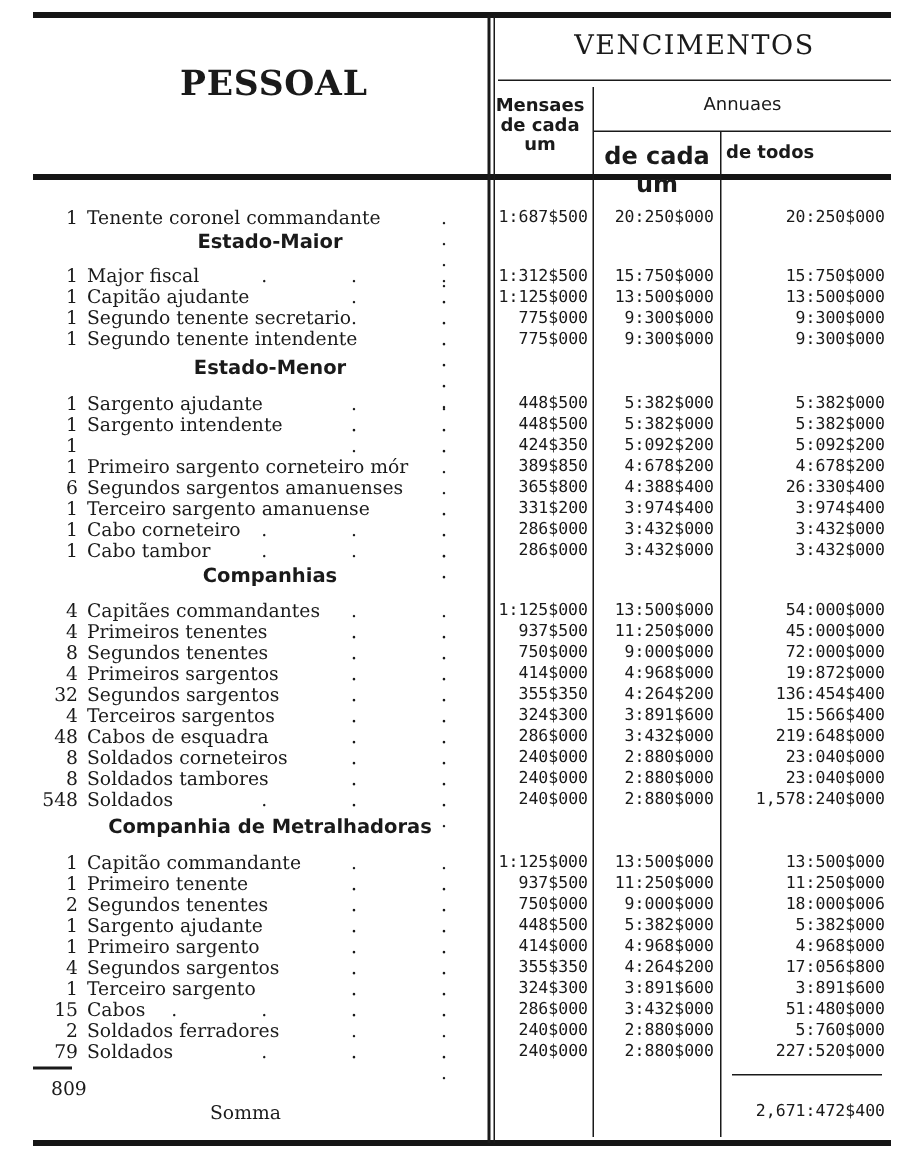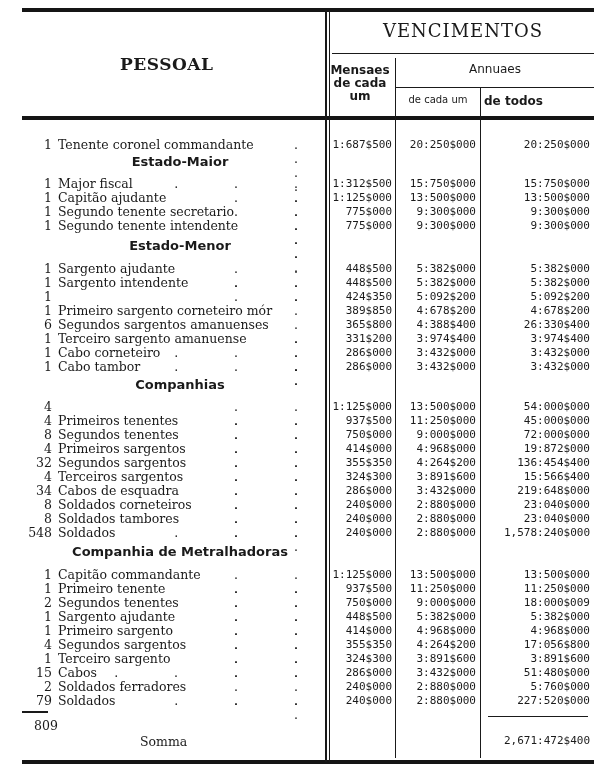--- a/index.html
+++ b/index.html
@@ -1,25 +1,25 @@
 <!DOCTYPE html>
 <html><head>
 <meta charset="utf-8">
 <style>
   html, body { margin:0; padding:0; background:#ffffff; }
   body { width:600px; height:777px; position:relative; overflow:hidden;
          font-family:"DejaVu Serif", serif; color:#1a1a1a; }
   .rule-thick { position:absolute; left:22px; width:572px; height:4px; background:#151515; }
   .vline { position:absolute; background:#1a1a1a; width:1px; }
   .hline { position:absolute; background:#1a1a1a; height:1px; }
-  .hdr-pessoal { position:absolute; left:120px; top:54px; font-weight:bold; font-size:17px; letter-spacing:0.5px; }
+  .hdr-pessoal { position:absolute; left:120px; top:42px; font-weight:bold; font-size:23px; letter-spacing:0.5px; }
   .hdr-venc { position:absolute; left:332px; width:262px; top:20px; text-align:center; font-size:18px; letter-spacing:1px; }
   .hdr-mensaes { position:absolute; left:330px; width:60px; top:64px; text-align:center; font-weight:bold; font-size:12px; line-height:13px; font-family:"DejaVu Sans", sans-serif; }
   .hdr-annuaes { position:absolute; left:396px; width:198px; top:62px; text-align:center; font-size:12px; font-family:"DejaVu Sans", sans-serif; }
-  .hdr-cada { position:absolute; left:396px; width:84px; top:94px; text-align:center; font-weight:normal; font-size:10px; font-family:"DejaVu Sans", sans-serif; }
+  .hdr-cada { position:absolute; left:396px; width:84px; top:94px; text-align:center; font-weight:bold; font-size:16px; font-family:"DejaVu Sans", sans-serif; }
   .hdr-todos { position:absolute; left:484px; width:110px; top:94px; text-align:left; font-weight:bold; font-size:12px; font-family:"DejaVu Sans", sans-serif; }
 
   .section { position:absolute; left:40px; width:280px; text-align:center; font-weight:bold; font-size:13px; font-family:"DejaVu Sans", sans-serif; }
   .row { position:absolute; left:0; width:600px; height:14px; font-size:12.5px; line-height:14px; }
   .row .qty { position:absolute; right:548px; text-align:right; width:40px; }
   .row .label { position:absolute; left:58px; white-space:nowrap; }
   .row .dots { position:absolute; left:58px; width:266px; text-align:right; letter-spacing:26px; }
   .row .m { position:absolute; left:330px; width:62px; text-align:right; font-family:"DejaVu Sans Mono", monospace; font-size:11px; }
   .row .a { position:absolute; left:398px; width:78px; text-align:right; font-family:"DejaVu Sans Mono", monospace; font-size:11px; }
   .row .t { position:absolute; left:484px; width:106px; text-align:right; font-family:"DejaVu Sans Mono", monospace; font-size:11px; }
@@ -152,20 +152,21 @@
       <span class="dots" style="left: 150px; width: 174px;">. . . .</span>
       <span class="qty">1</span>
       <span class="label">Cabo tambor</span>
       <span class="m">286$000</span>
       <span class="a">3:432$000</span>
       <span class="t">3:432$000</span>
     </div>
     <div class="row" style="top: 400px;">
       <span class="dots" style="left: 223px; width: 101px;">. . . .</span>
       <span class="qty">4</span>
+      <span class="label">Capitães commandantes</span>
       <span class="m">1:125$000</span>
       <span class="a">13:500$000</span>
       <span class="t">54:000$000</span>
     </div>
     <div class="row" style="top: 414px;">
       <span class="dots" style="left: 188px; width: 136px;">. . . .</span>
       <span class="qty">4</span>
       <span class="label">Primeiros tenentes</span>
       <span class="m">937$500</span>
       <span class="a">11:250$000</span>
@@ -198,21 +199,21 @@
     <div class="row" style="top: 470px;">
       <span class="dots" style="left: 193px; width: 131px;">. . . .</span>
       <span class="qty">4</span>
       <span class="label">Terceiros sargentos</span>
       <span class="m">324$300</span>
       <span class="a">3:891$600</span>
       <span class="t">15:566$400</span>
     </div>
     <div class="row" style="top: 484px;">
       <span class="dots" style="left: 189px; width: 135px;">. . . .</span>
-      <span class="qty">34</span>
+      <span class="qty">48</span>
       <span class="label">Cabos de esquadra</span>
       <span class="m">286$000</span>
       <span class="a">3:432$000</span>
       <span class="t">219:648$000</span>
     </div>
     <div class="row" style="top: 498px;">
       <span class="dots" style="left: 202px; width: 122px;">. . . .</span>
       <span class="qty">8</span>
       <span class="label">Soldados corneteiros</span>
       <span class="m">240$000</span>
@@ -250,21 +251,21 @@
       <span class="m">937$500</span>
       <span class="a">11:250$000</span>
       <span class="t">11:250$000</span>
     </div>
     <div class="row" style="top: 596px;">
       <span class="dots" style="left: 189px; width: 135px;">. . . .</span>
       <span class="qty">2</span>
       <span class="label">Segundos tenentes</span>
       <span class="m">750$000</span>
       <span class="a">9:000$000</span>
-      <span class="t">18:000$009</span>
+      <span class="t">18:000$006</span>
     </div>
     <div class="row" style="top: 610px;">
       <span class="dots" style="left: 185px; width: 139px;">. . . .</span>
       <span class="qty">1</span>
       <span class="label">Sargento ajudante</span>
       <span class="m">448$500</span>
       <span class="a">5:382$000</span>
       <span class="t">5:382$000</span>
     </div>
     <div class="row" style="top: 624px;">

